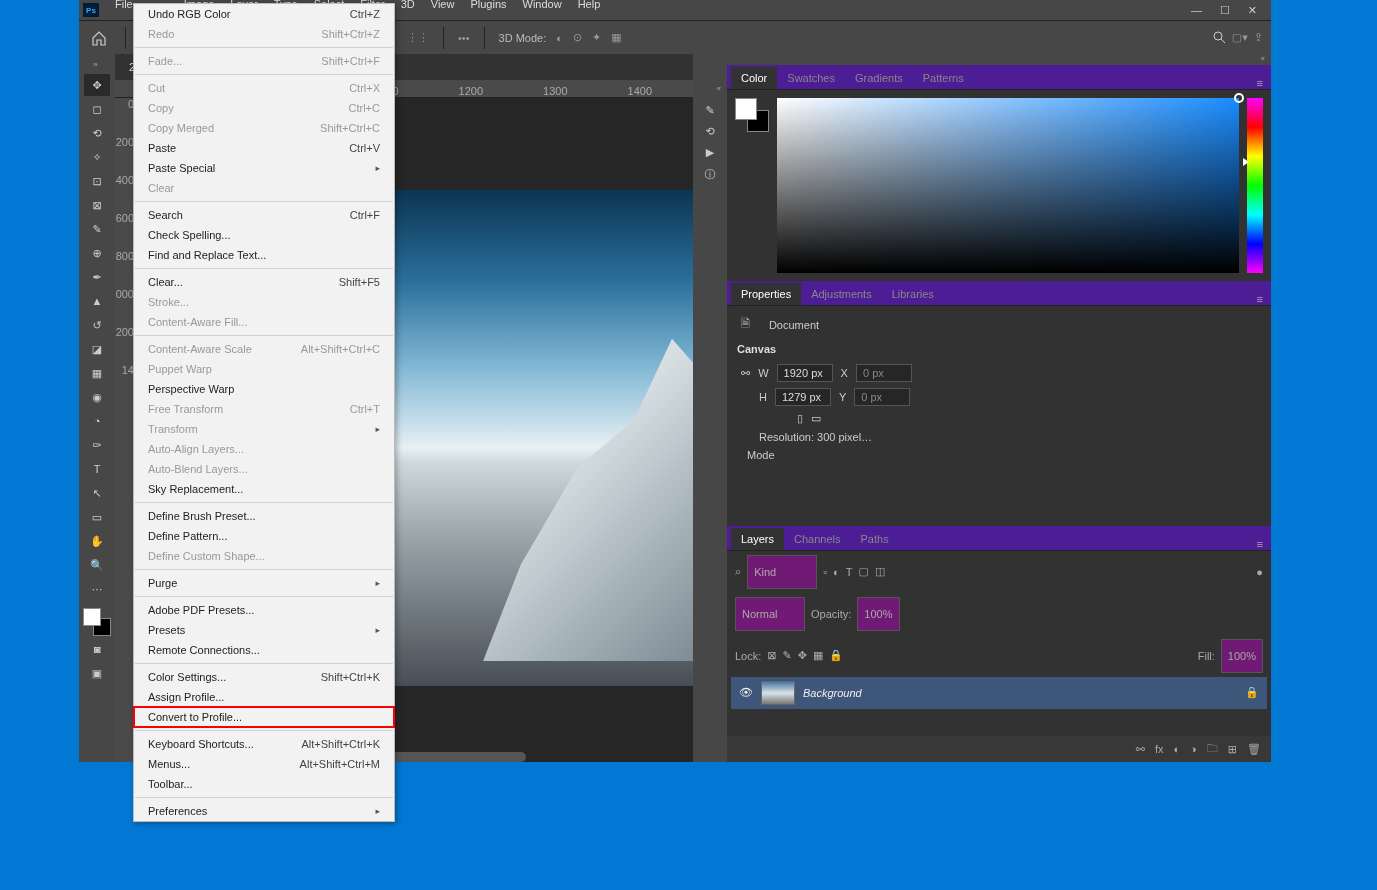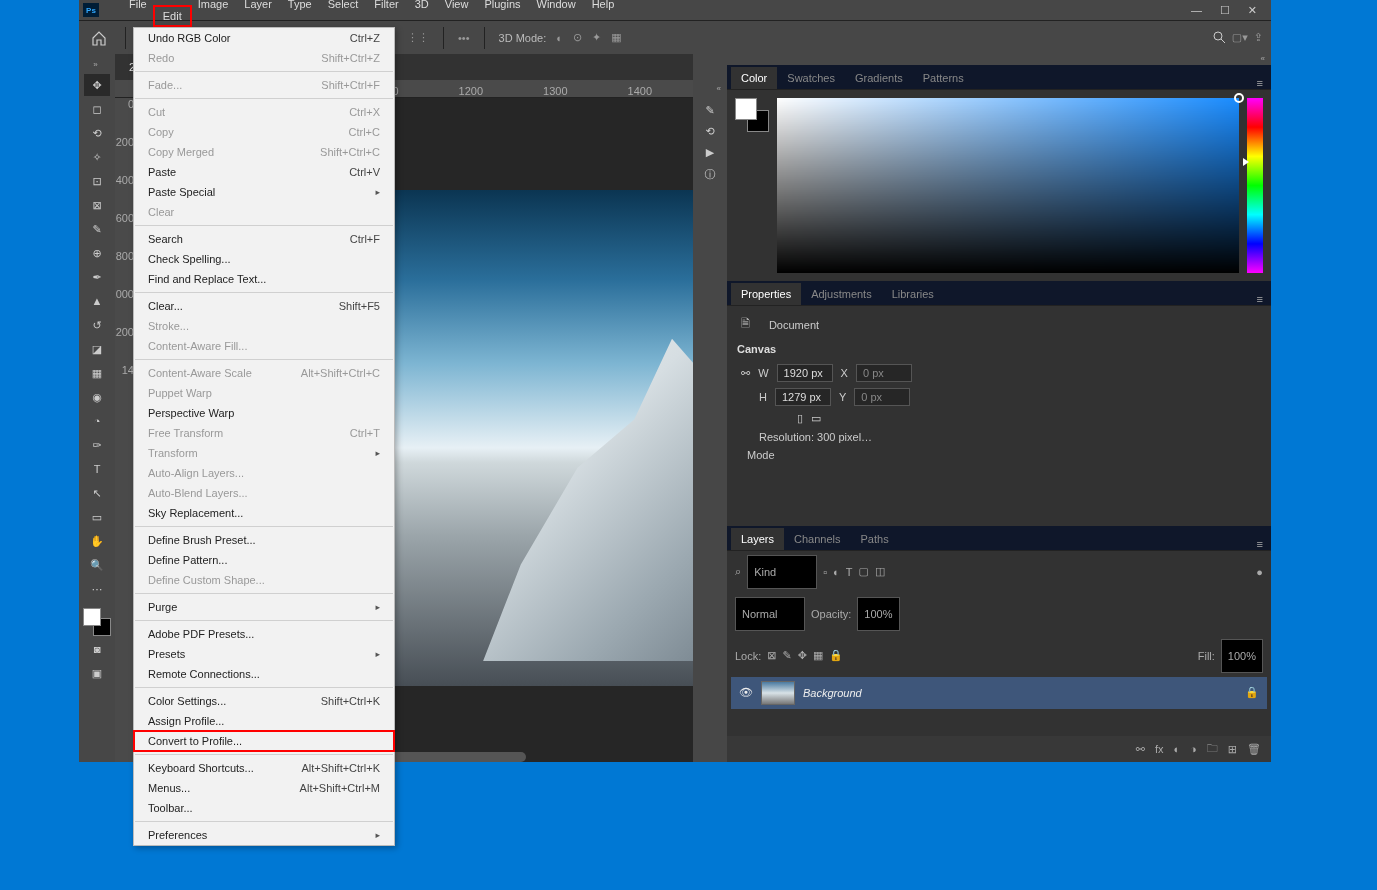--- a/index.html
+++ b/index.html
@@ -1,19 +1,19 @@
 <!DOCTYPE html>
 <html><head>
 <meta charset="utf-8">
 <style>
 * { margin: 0; padding: 0; box-sizing: border-box; font-family: "Segoe UI", Tahoma, sans-serif; font-size: 11px; user-select: none; }
 body { background: #0078d4; width: 1377px; height: 890px; overflow: hidden; position: relative; }
 .app { position: absolute; top: 0; left: 79px; width: 1192px; height: 762px; background: #323232; color: #ccc; display: flex; flex-direction: column; }
 .menubar { height: 20px; background: #474747; display: flex; align-items: center; padding-left: 4px; }
-.ps-icon { width: 16px; height: 14px; background: #001d36; color: #31a8ff; font-size: 8px; font-weight: bold; display: flex; align-items: center; justify-content: center; margin-right: 22px; }
+.ps-icon { width: 16px; height: 14px; background: #001d36; color: #31a8ff; font-size: 8px; font-weight: bold; display: flex; align-items: center; justify-content: center; margin-right: 8px; }
 .menubar-item { padding: 3px 8px; color: #ddd; cursor: default; }
 .menubar-item.hl { outline: 2px solid #f00; position: relative; z-index: 10; margin-top: 12px; }
 .win-controls { margin-left: auto; display: flex; gap: 18px; padding-right: 14px; color: #ccc; font-size: 13px; }
 .optionsbar { height: 34px; background: #474747; border-top: 1px solid #222; display: flex; align-items: center; padding: 0 8px; gap: 10px; color: #999; }
 .home-btn { width: 24px; height: 24px; display: flex; align-items: center; justify-content: center; }
 .opt-label { color: #bbb; }
 .opt-icons { display: flex; gap: 6px; align-items: center; margin-left: auto; }
 .sep { width: 1px; height: 22px; background: #222; margin: 0 4px; }
 .content { flex: 1; display: flex; min-height: 0; }
 .toolbar { width: 36px; background: #474747; display: flex; flex-direction: column; align-items: center; padding-top: 6px; gap: 2px; }
@@ -30,47 +30,47 @@
 .canvas-inner { flex: 1; display: flex; }
 .ruler-v { width: 22px; background: #4a4a4a; border-right: 1px solid #222; color: #aaa; font-size: 9px; display: flex; flex-direction: column; align-items: flex-end; padding-right: 2px; overflow: hidden; }
 .ruler-v span { height: 38px; }
 .viewport { flex: 1; background: #262626; position: relative; overflow: hidden; }
 .image { position: absolute; top: 92px; left: 220px; width: 630px; height: 496px; background: linear-gradient(to bottom, #0b3552 0%, #2a6e9a 18%, #7db5d2 35%, #e7f0f5 52%, #cfd8db 55%, #9aa4a9 70%, #474e55 100%); }
 .image::before { content: ""; position: absolute; top: 30%; left: 20%; width: 60%; height: 65%; background: linear-gradient(135deg, #f3f5f6 0%, #d6dee2 30%, #9ca9b1 60%, #53606b 100%); clip-path: polygon(50% 0%, 65% 20%, 80% 35%, 95% 65%, 100% 100%, 0% 100%, 10% 70%, 25% 40%, 40% 25%); }
 .scrollbar-h { position: absolute; bottom: 0; left: 40%; width: 30%; height: 10px; background: #555; border-radius: 5px; }
 .mini-strip { width: 34px; background: #474747; display: flex; flex-direction: column; align-items: center; gap: 8px; padding-top: 30px; color: #ccc; }
 .right-wrap { display: flex; flex: 1; }
 .panel-col { flex: 1; display: flex; flex-direction: column; }
-.panel-tabs { height: 26px; background: #0f172a; display: flex; align-items: flex-end; border-bottom: 1px solid #222; padding-left: 4px; }
+.panel-tabs { height: 26px; background: #4c1d95; display: flex; align-items: flex-end; border-bottom: 1px solid #222; padding-left: 4px; }
 .panel-tab { padding: 5px 10px; color: #888; }
 .panel-tab.on { color: #fff; background: #323232; }
 .panel-menu { margin-left: auto; padding: 0 8px; color: #aaa; }
 .color-panel { height: 200px; background: #323232; display: flex; padding: 8px; gap: 8px; }
 .fgbg2 { width: 34px; height: 34px; position: relative; }
 .fgbg2 .bg { position: absolute; right: 0; bottom: 0; width: 22px; height: 22px; background: #000; border: 1px solid #888; }
 .fgbg2 .fg { position: absolute; left: 0; top: 0; width: 22px; height: 22px; background: #fff; border: 1px solid #888; }
 .grad-sq { flex: 1; background: linear-gradient(to bottom, rgba(0,0,0,0), #000), linear-gradient(to right, #fff, #1a8cff); position: relative; }
 .grad-sq .cursor { position: absolute; top: -5px; right: -5px; width: 10px; height: 10px; border: 2px solid #fff; border-radius: 50%; }
 .hue { width: 16px; background: linear-gradient(to bottom, #f0f, #f00, #ff0, #0f0, #0ff, #00f, #f0f); position: relative; }
 .hue .ptr { position: absolute; top: 34%; left: -4px; border-top: 4px solid transparent; border-bottom: 4px solid transparent; border-left: 6px solid #fff; }
 .props-panel { flex: 1; background: #323232; padding: 6px 10px; color: #ccc; min-height: 220px; }
 .props-panel .sect { color: #ddd; font-weight: bold; padding: 6px 0; }
 .props-panel .row { display: flex; align-items: center; gap: 8px; padding: 3px 0; padding-left: 22px; }
 .props-panel .field { background: #262626; border: 1px solid #555; padding: 2px 6px; min-width: 56px; color: #ddd; }
 .props-panel .ro { color: #888; }
 .layers-panel { height: 222px; background: #323232; display: flex; flex-direction: column; }
 .layers-ctrl { padding: 4px 8px; display: flex; align-items: center; gap: 6px; color: #aaa; }
-.layers-ctrl .sel { background: #000000; border: 1px solid #555; padding: 10px 6px; min-width: 70px; }
+.layers-ctrl .sel { background: #701a75; border: 1px solid #555; padding: 10px 6px; min-width: 70px; }
 .layer-row { display: flex; align-items: center; gap: 8px; padding: 4px 8px; background: #3e567a; color: #eee; margin: 0 4px; }
 .eye { width: 14px; text-align: center; }
 .thumb { width: 34px; height: 24px; background: linear-gradient(#4a7aa0, #d8e2e7, #777); border: 1px solid #666; }
 .lock { margin-left: auto; }
 .layers-bottom { margin-top: auto; height: 26px; background: #383838; display: flex; align-items: center; justify-content: flex-end; gap: 10px; padding: 0 10px; color: #aaa; }
 
-.edit-menu { position: absolute; top: 27px; left: 133px; width: 262px; background: #f2f2f2; border: 1px solid #bbb; box-shadow: 2px 2px 6px rgba(0,0,0,.3); z-index: 50; color: #222; }
+.edit-menu { position: absolute; top: 3px; left: 133px; width: 262px; background: #f2f2f2; border: 1px solid #bbb; box-shadow: 2px 2px 6px rgba(0,0,0,.3); z-index: 50; color: #222; }
 .mi { display: flex; align-items: center; padding: 3px 14px; height: 20px; }
 .mi .lbl { flex: 1; }
 .mi .sc { color: #444; margin-left: 31px; }
 .mi.dis .lbl, .mi.dis .sc { color: #999; }
 .mi.sub::after { content: "▸"; font-size: 9px; margin-left: 6px; color: #555; }
 .msep { height: 1px; background: #d0d0d0; margin: 3px 1px; }
 .mi.hl-red { outline: 2px solid #f00; outline-offset: -1px; position: relative; z-index: 5; }
 .collapse-arrows { height: 12px; background: #474747; text-align: center; color: #aaa; font-size: 8px; letter-spacing: 3px; }
 .top-row-right { height: 12px; background: #474747; text-align: right; color: #aaa; font-size: 8px; padding-right: 6px; }
 </style>

